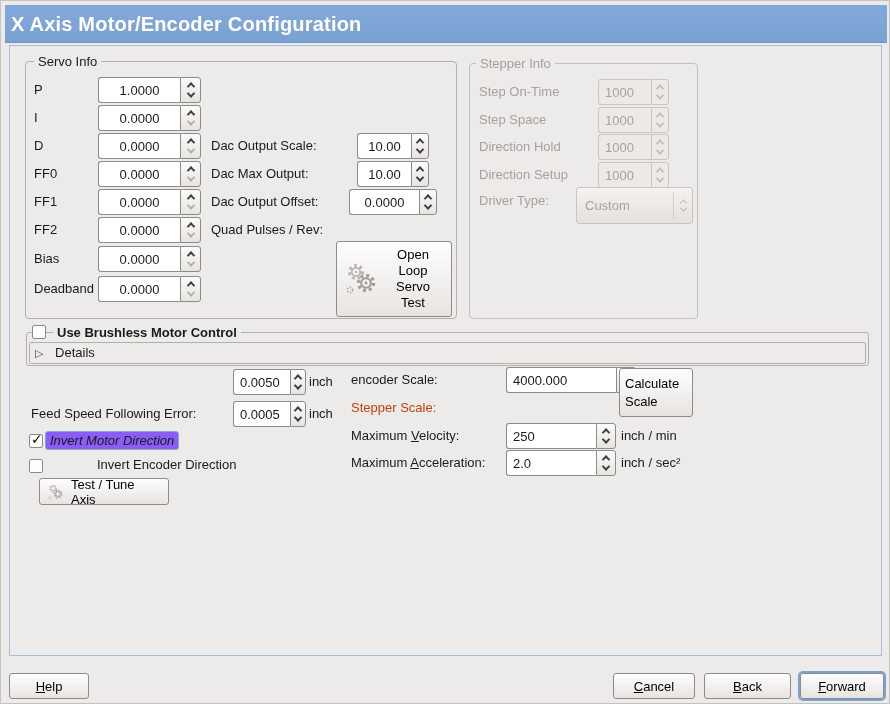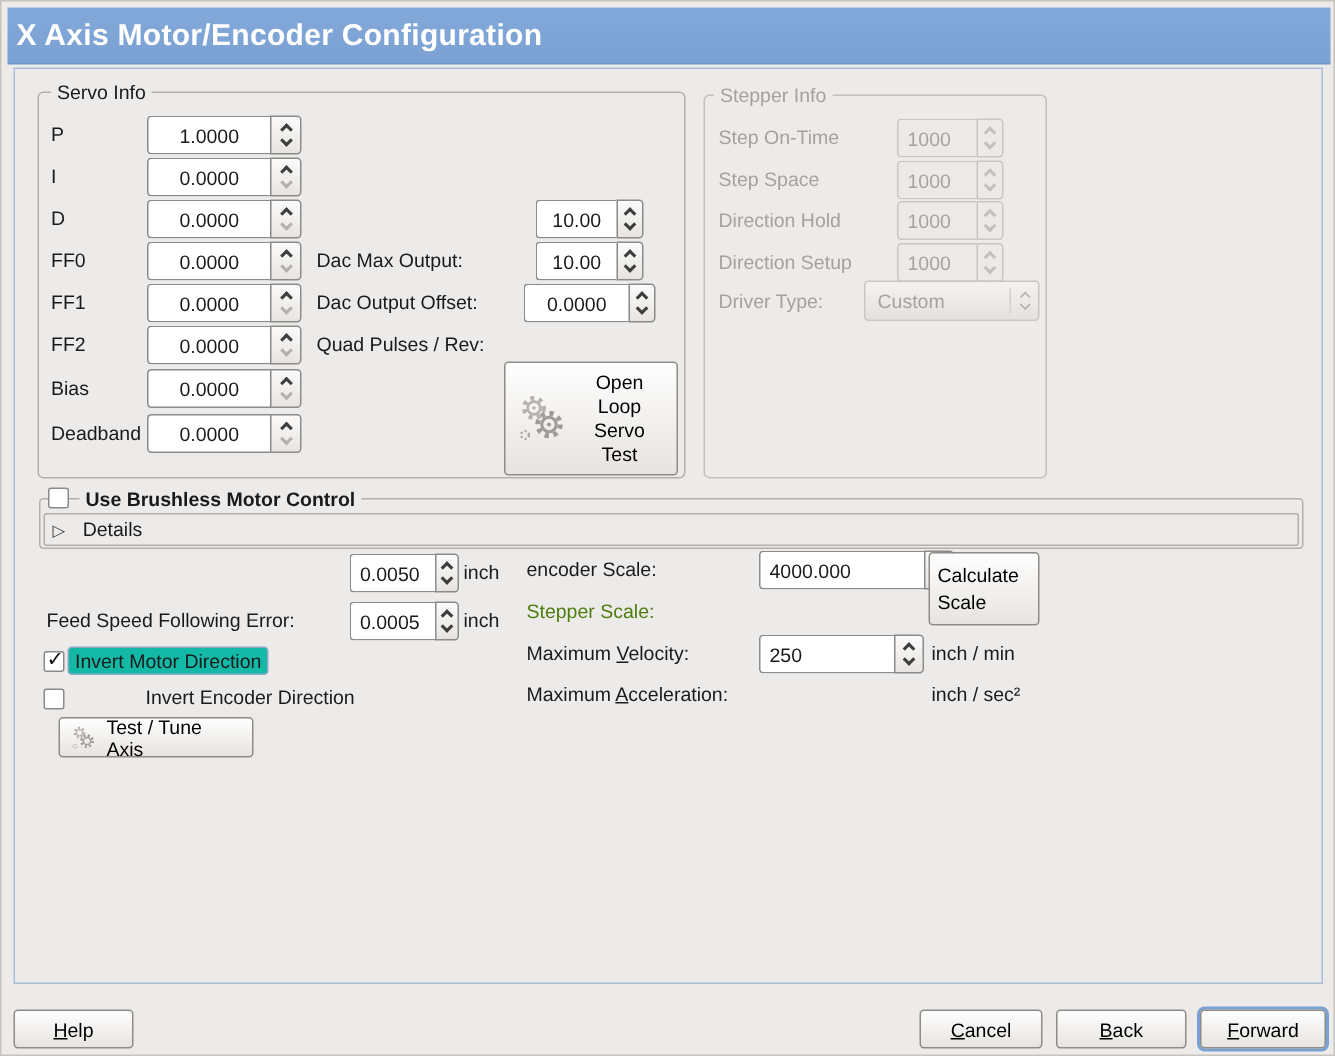--- a/index.html
+++ b/index.html
@@ -53,22 +53,22 @@
     border:1px solid #8f8b87; border-radius:3px; color:#000;
     display:flex; align-items:center; justify-content:center; cursor:default;
   }
   .gbtn.focus { box-shadow:0 0 0 2px #78a2d6; }
 
   
   .cb { position:absolute; width:14px; height:14px; background:#fff; border:1px solid #8b8b8b; border-radius:2px; }
   .cb .mark { display:none; position:absolute; top:-4px; left:1px; font-size:14px; font-weight:bold; color:#101010; }
   .cb.checked .mark { display:block; }
   .hl-label {
-    position:absolute; background:#14b8a6; border:1px solid #8fa8c8; border-radius:3px;
-    padding:1px 4px; white-space:nowrap;
+    position:absolute; background:#8b5cf6; border:1px solid #8fa8c8; border-radius:3px;
+    padding:1px 4px; white-space:nowrap;font-style:italic;
   }
 
   
   .combo { position:absolute; display:flex; align-items:center; border:1px solid #c9c5c1; border-radius:3px;
     background:linear-gradient(#f4f2f0,#e4e1dd); color:#a7a39e; }
   .combo .ctext { flex:1; padding-left:8px; }
   .combo .sep { width:1px; align-self:stretch; background:#d4d0cc; margin:4px 0; }
   .combo .cchev { width:18px; display:flex; flex-direction:column; align-items:center; gap:3px; }
   .combo .chev { width:5px; height:5px; border-width:1.5px; border-color:#b4b0ac; }
 
@@ -152,20 +152,21 @@
 
   <div class="lbl" style="left:33px; top:275px; line-height:26px;">Deadband</div>
   <div class="spin" style="left:97px; top:275px; width:103px;">
     <div class="field center">0.0000</div>
     <div class="sbtns" style="width:21px;">
         <span class="chev up"></span>
         <span class="chev down dim"></span>
       </div>
   </div>
 
+  <div class="lbl" style="left:210px; top:132px; line-height:26px;">Dac Output Scale:</div>
   <div class="spin" style="left:356px; top:132px; width:72px;">
     <div class="field center">10.00</div>
     <div class="sbtns" style="width:18px;">
         <span class="chev up"></span>
         <span class="chev down"></span>
       </div>
   </div>
 
   <div class="lbl" style="left:210px; top:160px; line-height:26px;">Dac Max Output:</div>
   <div class="spin" style="left:356px; top:160px; width:72px;">
@@ -246,21 +247,21 @@
   <div class="lbl dimtext" style="left:478px; top:161px; line-height:26px;">Direction Setup</div>
   <div class="spin disabled" style="left:597px; top:161px; width:71px;">
     <div class="field left">1000</div>
     <div class="sbtns" style="width:18px;">
         <span class="chev up"></span>
         <span class="chev down"></span>
       </div>
   </div>
 
   <div class="lbl dimtext" style="left:478px; top:186px; line-height:27px;">Driver Type:</div>
-  <div class="combo" style="left:575px; top:186px; width:117px; height:27px;">
+  <div class="combo" style="left:575px; top:186px; width:117px; height:37px;">
     <span class="ctext">Custom</span>
     <span class="sep"></span>
     <span class="cchev">
         <span class="chev up"></span>
         <span class="chev down"></span>
       </span>
   </div>
 
   <div class="group" style="left:25px; top:331px; width:843px; height:34px; border-radius:3px;"></div>
   <div class="cb" style="left:31px; top:324px; background:#fff;">
@@ -300,33 +301,40 @@
         <span class="chev up"></span>
         <span class="chev down"></span>
       </div>
   </div>
 
   <div class="gbtn" style="left:618px; top:367px; width:74px; height:49px; flex-direction:column; align-items:flex-start; padding-left:5px; line-height:18px;">
     <div>Calculate</div>
     <div>Scale</div>
   </div>
 
-  <div class="lbl dimtext" style="left:350px; top:394px; line-height:26px; color:#4d7c0f;">Stepper Scale:</div>
+  <div class="lbl dimtext" style="left:350px; top:394px; line-height:26px; color:#c2410c;">Stepper Scale:</div>
 
   <div class="lbl" style="left:350px; top:422px; line-height:26px;">Maximum <span style="text-decoration: underline;">V</span>elocity:</div>
   <div class="spin" style="left:505px; top:422px; width:110px;">
     <div class="field left">250</div>
     <div class="sbtns" style="width:20px;">
         <span class="chev up"></span>
         <span class="chev down"></span>
       </div>
   </div>
   <div class="lbl" style="left:620px; top:422px; line-height:26px;">inch / min</div>
 
   <div class="lbl" style="left:350px; top:449px; line-height:26px;">Maximum <span style="text-decoration: underline;">A</span>cceleration:</div>
+  <div class="spin" style="left:505px; top:449px; width:110px;">
+    <div class="field left">2.0</div>
+    <div class="sbtns" style="width:20px;">
+        <span class="chev up"></span>
+        <span class="chev down"></span>
+      </div>
+  </div>
   <div class="lbl" style="left:620px; top:449px; line-height:26px;">inch / sec²</div>
 
   <div class="cb checked" style="left:28px; top:433px;">
     <span class="mark">✓</span>
   </div>
   <div class="hl-label" style="left:44px; top:430px;">Invert Motor Direction</div>
 
   <div class="cb" style="left:28px; top:458px;">
     
   </div>

